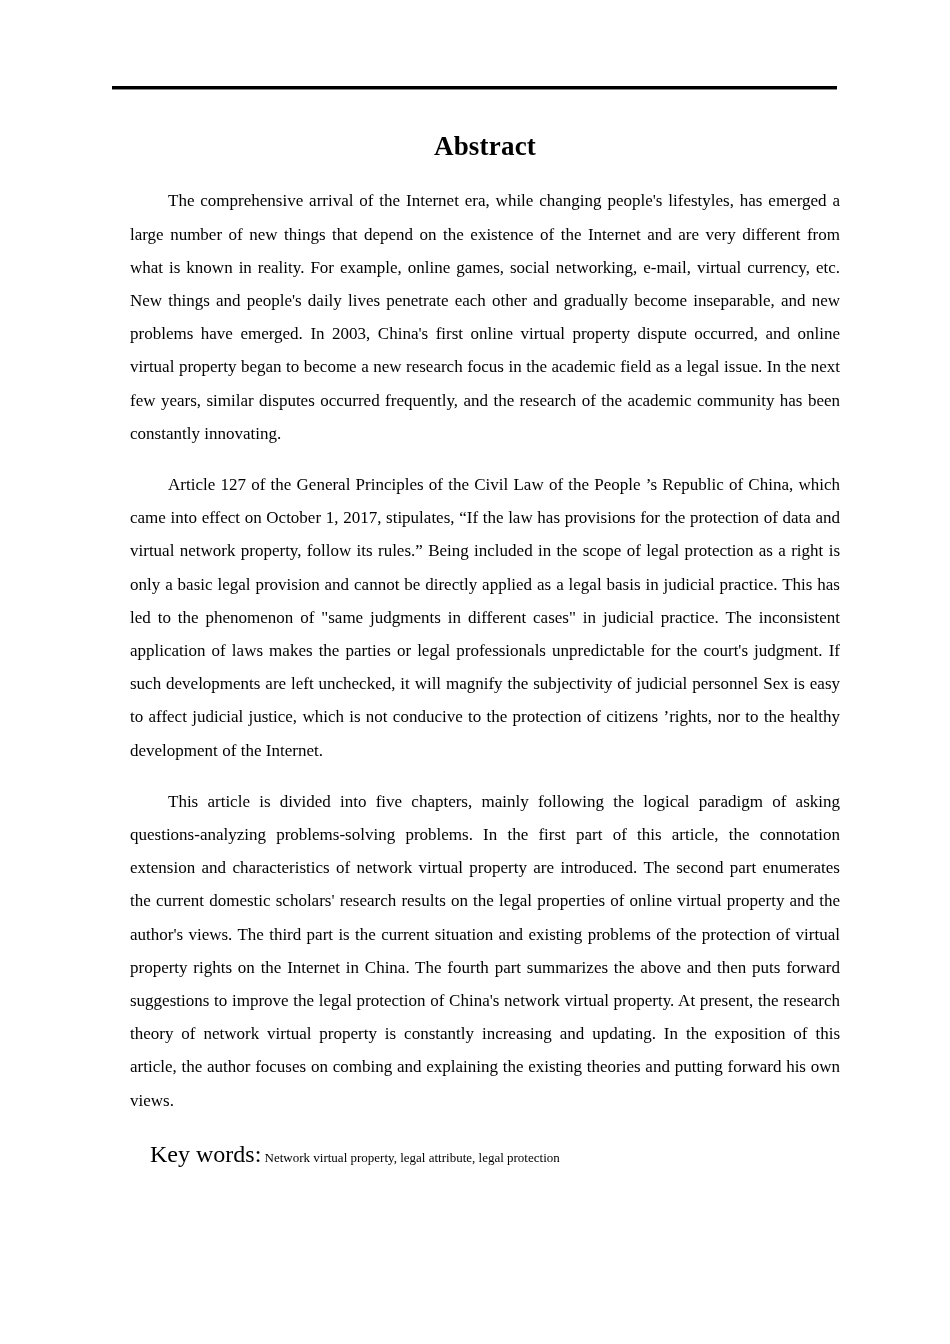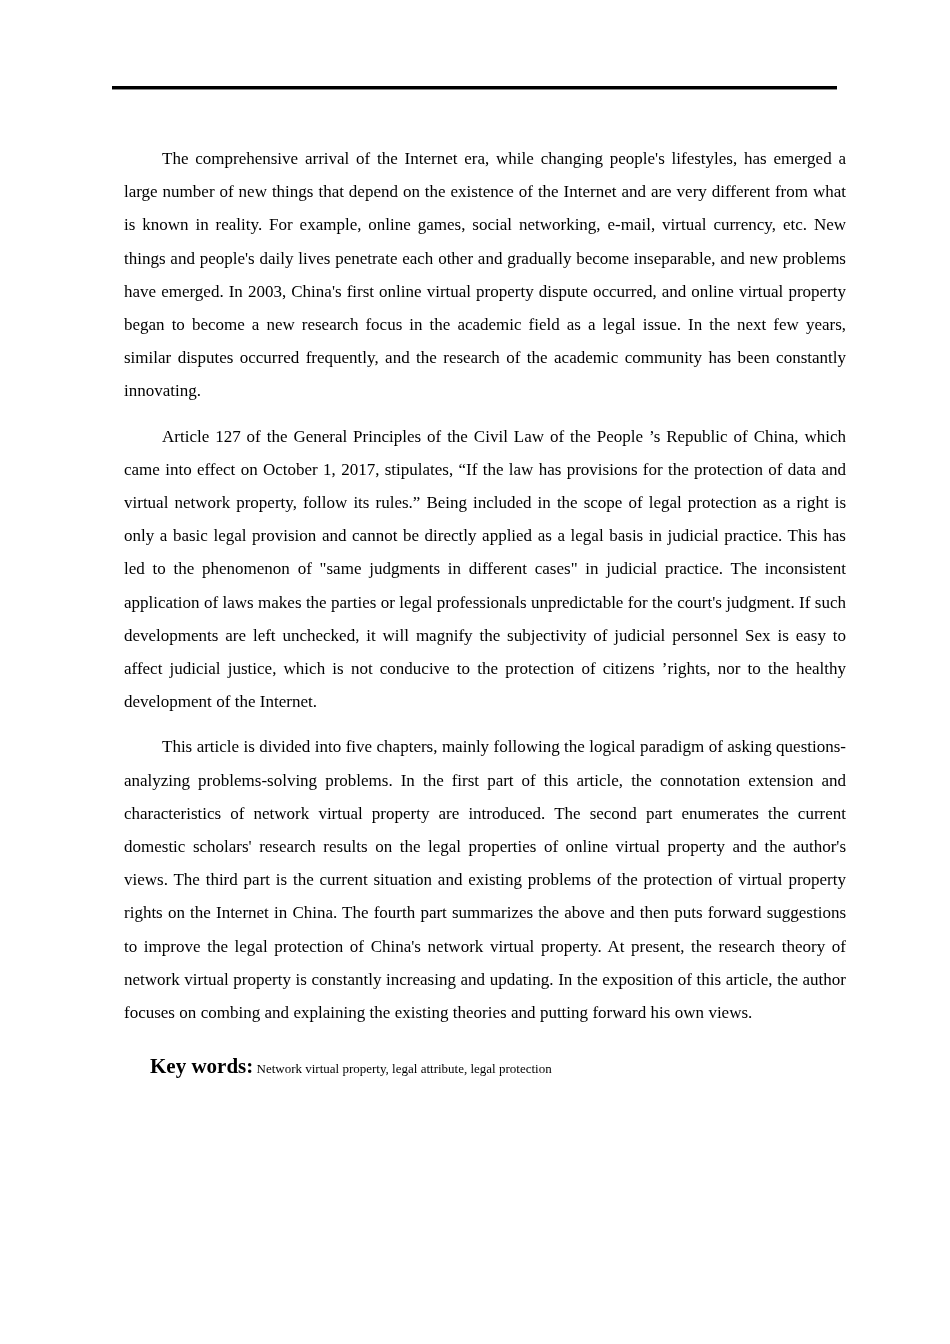--- a/index.html
+++ b/index.html
@@ -44,50 +44,51 @@
     margin: 0 0 22px 0;
     line-height: 1.2;
   }
 
   .body-paragraph {
     font-size: 17px;
     line-height: 33.2px;
     text-align: justify;
     text-justify: inter-word;
     text-indent: 38px;
-    margin: 12px;
+    margin: 18px;
     hyphens: none;
     word-spacing: 0.1px;
   }
 
   .keywords-block {
     margin-top: 21px;
     padding-left: 38px;
     font-size: 17px;
     line-height: 33.2px;
   }
 
   .keywords-label {
-    font-weight: bold;
-    font-size: 21px;
+    font-weight: normal;
+    font-size: 24px;
   }
 
   .keywords-value {
     font-size: 13px;
   }
 </style>
 </head>
 <body>
 
 <div class="page">
 
   <div class="header-rule"></div>
 
   <div class="content">
 
+    <h1 class="doc-title">Abstract</h1>
 
     <p class="body-paragraph">The comprehensive arrival of the Internet era, while changing people's lifestyles, has emerged a large number of new things that depend on the existence of the Internet and are very different from what is known in reality. For example, online games, social networking, e-mail, virtual currency, etc. New things and people's daily lives penetrate each other and gradually become inseparable, and new problems have emerged. In 2003, China's first online virtual property dispute occurred, and online virtual property began to become a new research focus in the academic field as a legal issue. In the next few years, similar disputes occurred frequently, and the research of the academic community has been constantly innovating.</p>
 
     <p class="body-paragraph">Article 127 of the General Principles of the Civil Law of the People ’s Republic of China, which came into effect on October 1, 2017, stipulates, “If the law has provisions for the protection of data and virtual network property, follow its rules.” Being included in the scope of legal protection as a right is only a basic legal provision and cannot be directly applied as a legal basis in judicial practice. This has led to the phenomenon of "same judgments in different cases" in judicial practice. The inconsistent application of laws makes the parties or legal professionals unpredictable for the court's judgment. If such developments are left unchecked, it will magnify the subjectivity of judicial personnel Sex is easy to affect judicial justice, which is not conducive to the protection of citizens ’rights, nor to the healthy development of the Internet.</p>
 
     <p class="body-paragraph">This article is divided into five chapters, mainly following the logical paradigm of asking questions-analyzing problems-solving problems. In the first part of this article, the connotation extension and characteristics of network virtual property are introduced. The second part enumerates the current domestic scholars' research results on the legal properties of online virtual property and the author's views. The third part is the current situation and existing problems of the protection of virtual property rights on the Internet in China. The fourth part summarizes the above and then puts forward suggestions to improve the legal protection of China's network virtual property. At present, the research theory of network virtual property is constantly increasing and updating. In the exposition of this article, the author focuses on combing and explaining the existing theories and putting forward his own views.</p>
 
     <div class="keywords-block">
       <span class="keywords-label">Key words:</span><span class="keywords-value"> Network virtual property, legal attribute, legal protection</span>
     </div>

